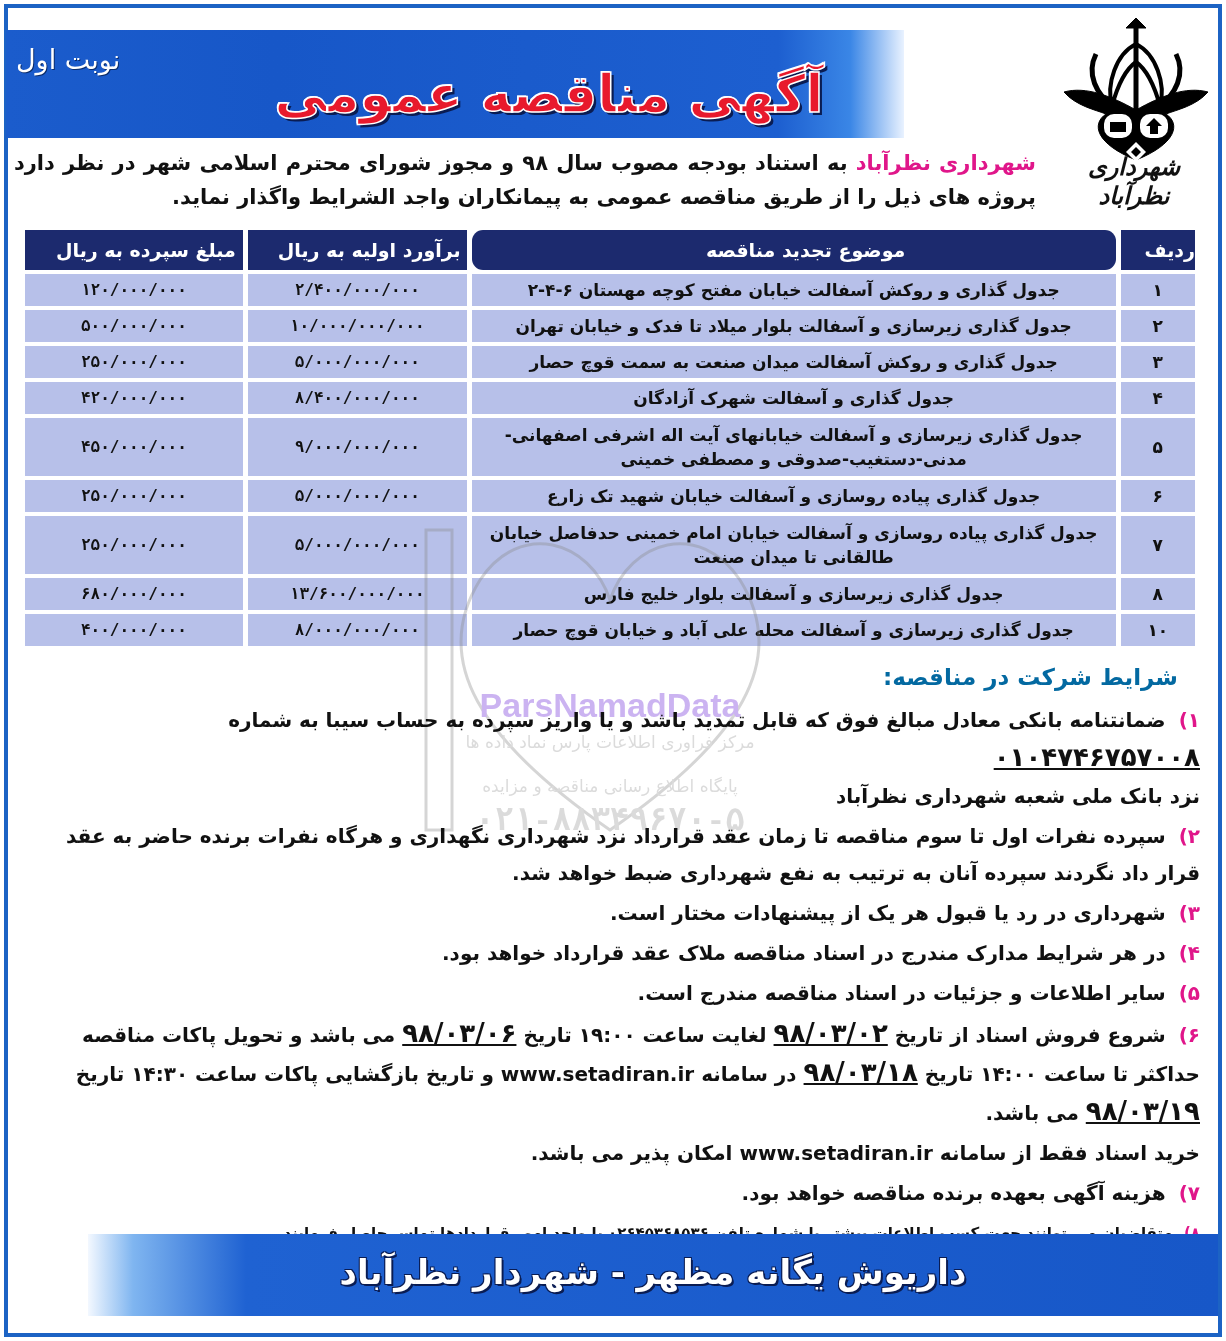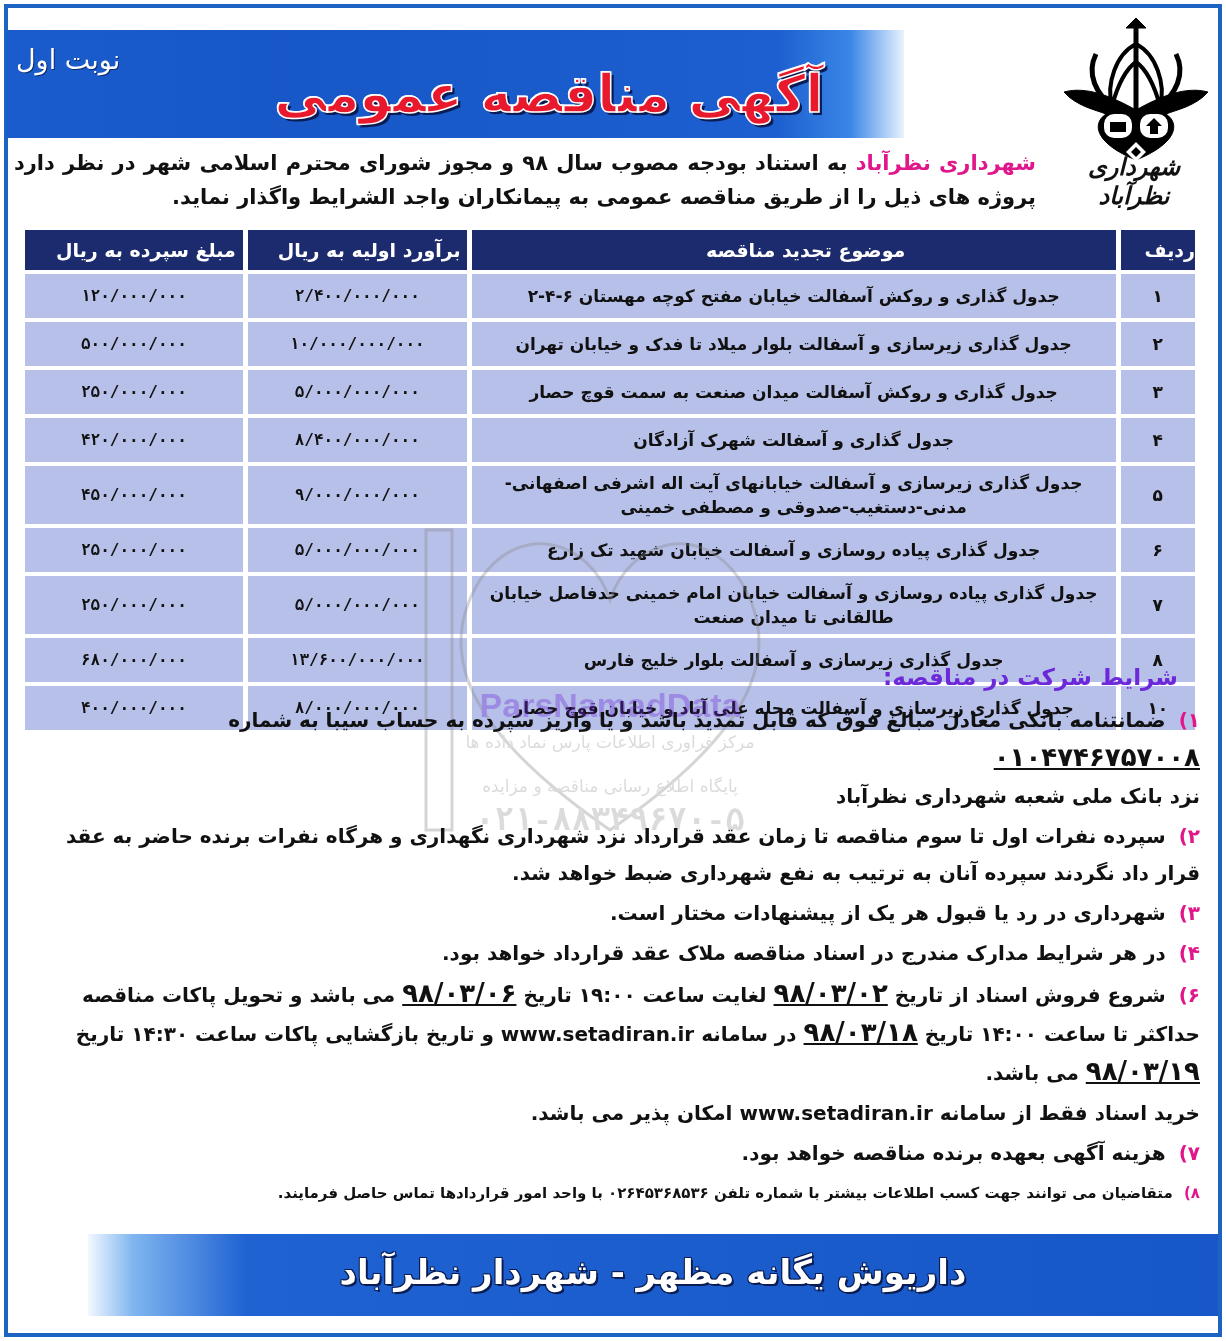--- a/index.html
+++ b/index.html
@@ -47,32 +47,32 @@
     position: absolute; left: 20px; top: 226px; width: 1180px;
     border-collapse: separate; border-spacing: 5px 4px;
   }
   .tender-table th {
     background: #1c2a6e; color: #fff; font-size: 19px; font-weight: bold; height: 40px;
     text-align: center;
     padding-left: 24px;
   }
   .tender-table td {
     background: #b7c0e9; font-size: 17px; font-weight: bold; text-align: center;
-    height: 44px; padding: 0 8px; line-height: 24px;
+    height: 32px; padding: 0 8px; line-height: 24px;
   }
   .tender-table td.num { font-family: "DejaVu Sans Mono", "Liberation Mono", monospace; letter-spacing: 1px; font-size: 16px; }
   .col-row { width: 46px; }
-  .col-subject { width: 668px; }
+  .col-subject { width: 668px; border-radius: 11px; }
   .col-est { width: 222px; }
   .col-dep { width: 222px; }
   .tall td { height: 58px; }
 
   
   .cond-title {
-    position: absolute; right: 48px; top: 664px; color: #6d28d9; font-size: 23px; font-weight: bold;
+    position: absolute; right: 48px; top: 664px; color: #0369a1; font-size: 23px; font-weight: bold;
   }
   .conditions {
     position: absolute; right: 26px; top: 702px; width: 1180px;
     font-size: 20px; font-weight: bold; line-height: 37px;
   }
   .cond { margin-bottom: 3px; }
   .cond .idx { color: #e0168a; margin-left: 6px; }
   .cond .hl { font-size: 26px; text-decoration: underline; }
   .cond.small { font-size: 15px; }
   .cond.plain { padding-right: 0; }
@@ -226,20 +226,24 @@
   </div>
   <div class="cond">
     <span class="idx">۳)</span>
     <span>شهرداری در رد یا قبول هر یک از پیشنهادات مختار است.</span>
   </div>
   <div class="cond">
     <span class="idx">۴)</span>
     <span>در هر شرایط مدارک مندرج در اسناد مناقصه ملاک عقد قرارداد خواهد بود.</span>
   </div>
   <div class="cond">
+    <span class="idx">۵)</span>
+    <span>سایر اطلاعات و جزئیات در اسناد مناقصه مندرج است.</span>
+  </div>
+  <div class="cond">
     <span class="idx">۶)</span>
     <span>شروع فروش اسناد از تاریخ</span>
     <b class="hl">۹۸/۰۳/۰۲</b>
     <span>لغایت ساعت ۱۹:۰۰ تاریخ</span>
     <b class="hl">۹۸/۰۳/۰۶</b>
     <span>می باشد و تحویل پاکات مناقصه حداکثر تا ساعت ۱۴:۰۰ تاریخ</span>
     <b class="hl">۹۸/۰۳/۱۸</b>
     <span>در سامانه www.setadiran.ir و تاریخ بازگشایی پاکات ساعت ۱۴:۳۰ تاریخ</span>
     <b class="hl">۹۸/۰۳/۱۹</b>
     <span>می باشد.</span>

